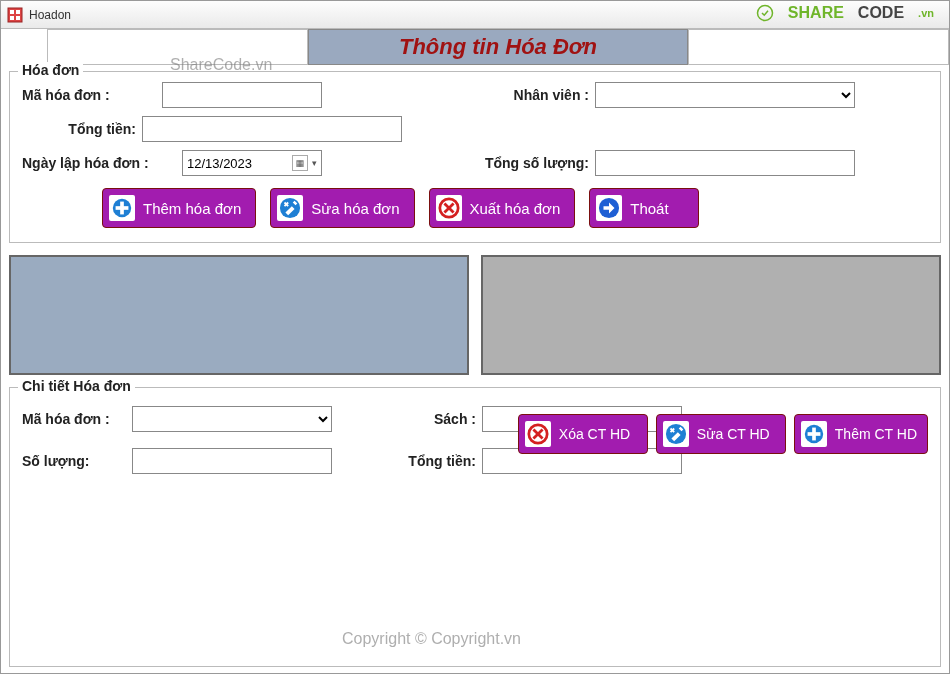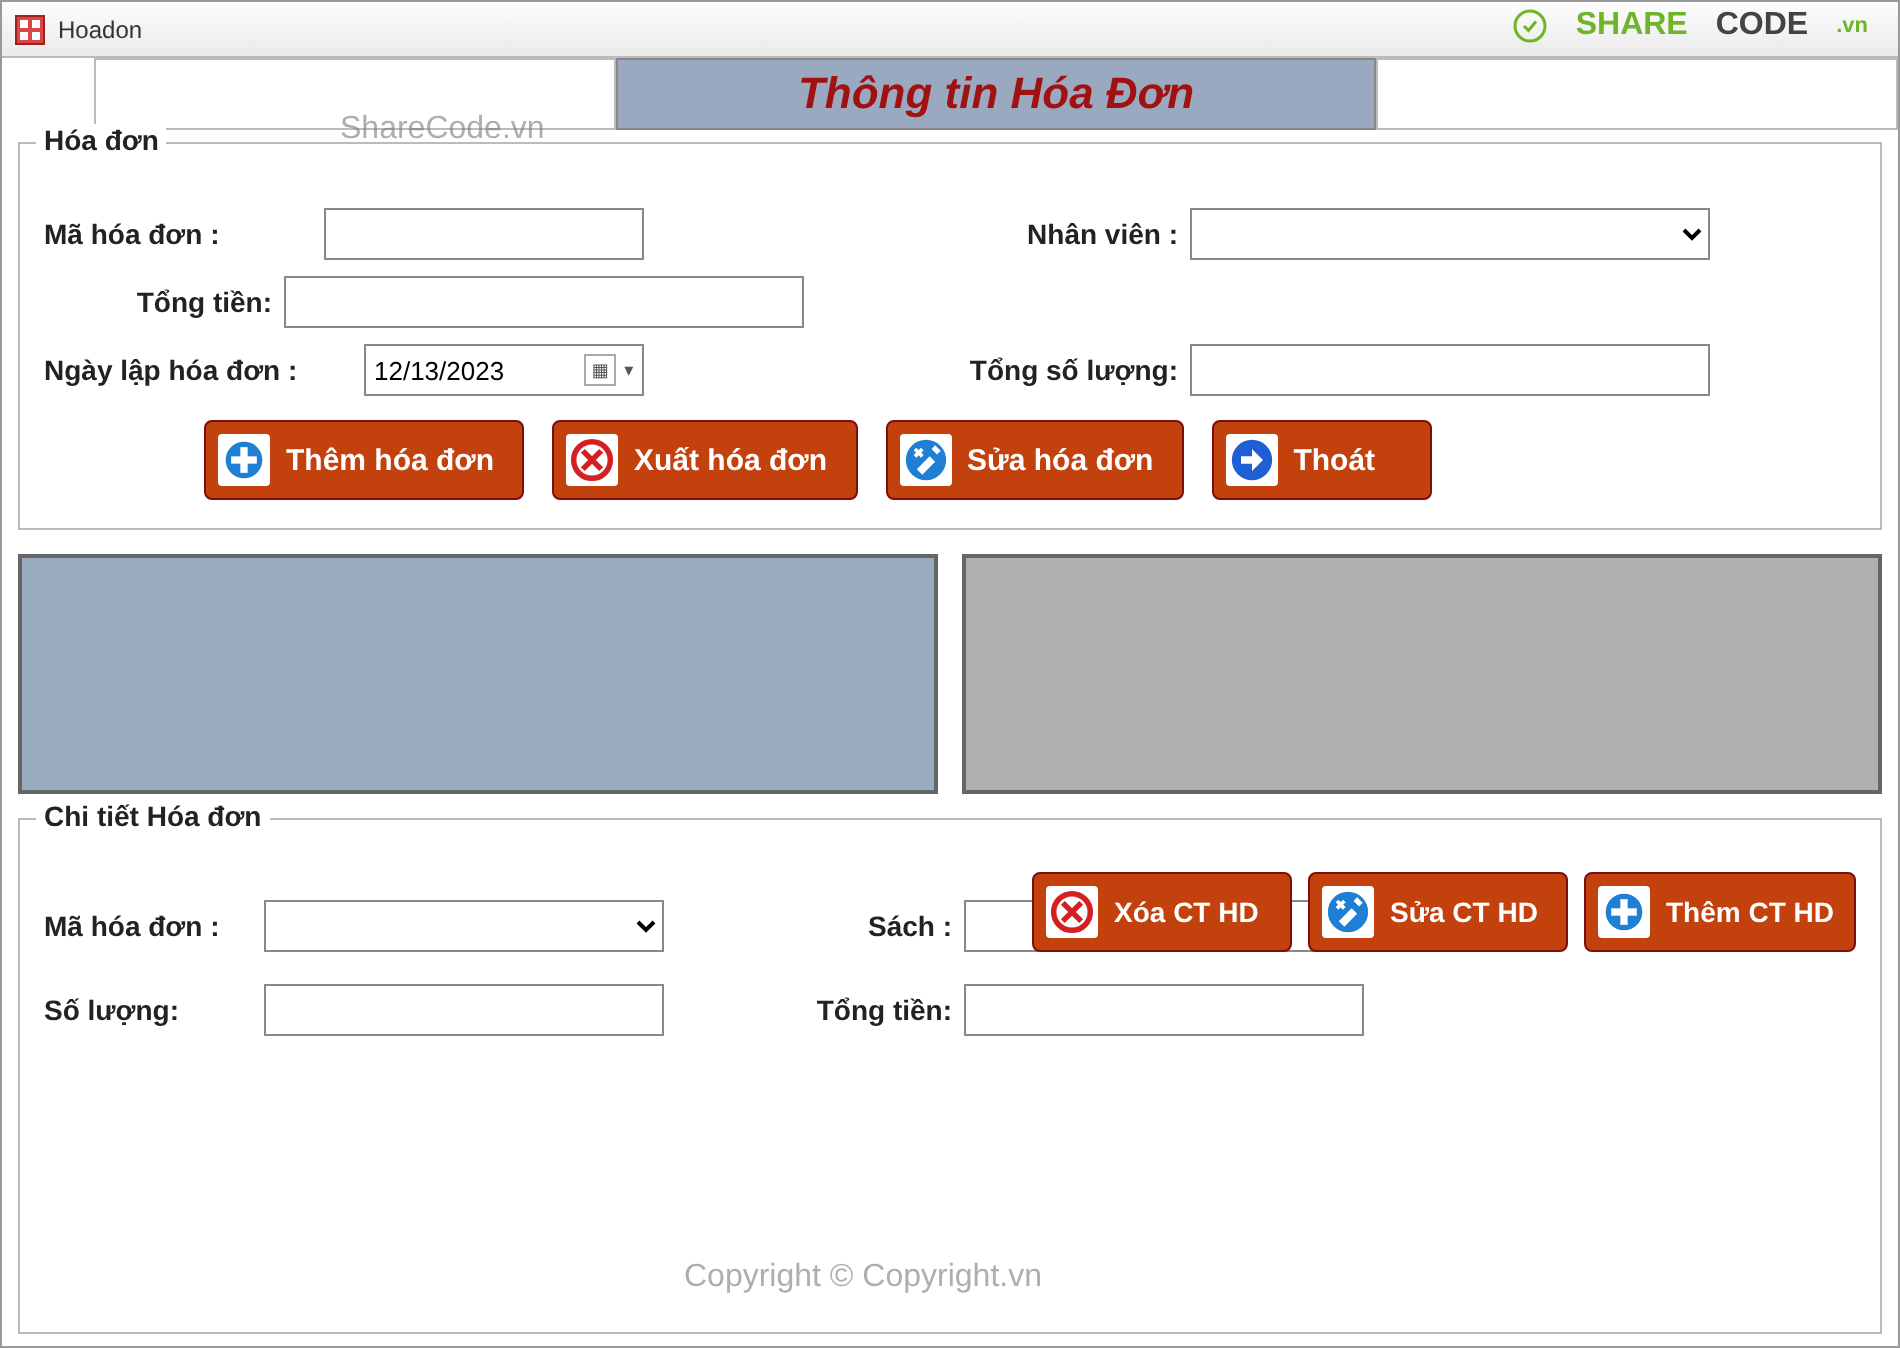--- a/index.html
+++ b/index.html
@@ -9,35 +9,35 @@
 
 .titlebar { height: 28px; background: linear-gradient(#fdfdfd,#eaeaea); border-bottom: 1px solid #bbb; display: flex; align-items: center; padding: 0 6px; position: relative; }
 .titlebar .app-icon { width: 16px; height: 16px; margin-right: 6px; }
 .titlebar .title { font-size: 12px; color: #333; }
 
 .header-banner { display: flex; height: 36px; padding-left: 46px; }
 .header-banner .side { flex: 1; background: #fff; border: 1px solid #bbb; }
 .header-banner .center { flex: 0 0 380px; background: #9aa9bf; border: 1px solid #888; display: flex; align-items: center; justify-content: center; }
 .header-banner .center span { font-size: 22px; font-weight: bold; color: #a01212; font-style: italic; }
 
-.groupbox { border: 1px solid #bbb; margin: 6px 8px; padding: 24px 12px 14px 12px; position: relative; }
+.groupbox { border: 1px solid #bbb; margin: 6px 8px; padding: 2px 12px 14px 12px; position: relative; }
 .groupbox-title { position: absolute; top: -10px; left: 8px; background: #fff; padding: 0 4px; font-size: 14px; font-weight: bold; color: #222; }
 
 .form-row { display: flex; margin: 8px 0; }
 .form-col { flex: 1; display: flex; align-items: center; }
 .form-label { width: 140px; font-size: 14px; font-weight: bold; color: #222; text-align: left; padding-right: 6px; }
 .form-label.right { text-align: right; width: 120px; }
 .text-input { height: 26px; border: 1px solid #888; padding: 2px 4px; font-size: 13px; background: #fff; }
 .combo { height: 26px; border: 1px solid #888; padding: 2px 4px; font-size: 13px; background: #fff; }
 .date-input { display: inline-flex; align-items: center; height: 26px; border: 1px solid #888; background: #fff; padding: 0 4px; font-size: 13px; }
 .date-input .cal-icon { margin-left: 40px; width: 16px; height: 16px; display: inline-flex; align-items: center; justify-content: center; font-size: 9px; color: #555; border: 1px solid #aaa; }
 .date-input .dd { margin-left: 4px; font-size: 9px; color: #555; }
 
 .btn-row { display: flex; gap: 14px; justify-content: flex-start; margin-top: 12px; padding-left: 80px; }
-.red-btn { background: #c2410c; border: 1px solid #7a0f0f; border-radius: 4px; color: #fff; font-size: 15px; font-weight: bold; padding: 6px 14px 6px 6px; display: inline-flex; align-items: center; gap: 8px; cursor: pointer; min-width: 140px; text-align: center; }
+.red-btn { background: #a21caf; border: 1px solid #7a0f0f; border-radius: 4px; color: #fff; font-size: 15px; font-weight: normal; padding: 6px 14px 6px 6px; display: inline-flex; align-items: center; gap: 8px; cursor: pointer; min-width: 140px; text-align: center; }
 .red-btn.small { min-width: 130px; padding: 6px 10px 6px 6px; font-size: 14px; }
 .icon-box { width: 26px; height: 26px; background: #fff; border-radius: 2px; display: inline-flex; align-items: center; justify-content: center; }
 .icon-box svg { width: 22px; height: 22px; }
 
 .grids-row { display: flex; gap: 12px; margin: 6px 8px; height: 120px; }
 .grid-panel { flex: 1; border: 2px solid #666; background: #b0b0b0; }
 .grid-panel.blue { background: #9aabc0; }
 
 .detail-btns { position: absolute; right: 12px; top: 26px; display: flex; flex-direction: row; gap: 8px; }
 .detail-form { display: flex; flex-direction: column; gap: 16px; padding-top: 16px; width: 720px; }
@@ -117,36 +117,36 @@
               <circle cx="12" cy="12" r="10" fill="#1e7fd4"></circle>
               <rect x="10" y="5" width="4" height="14" fill="#fff"></rect>
               <rect x="5" y="10" width="14" height="4" fill="#fff"></rect>
             </svg>
         </span>
         <span>Thêm hóa đơn</span>
       </button>
       <button class="red-btn">
         <span class="icon-box">
           <svg viewBox="0 0 24 24">
+              <circle cx="12" cy="12" r="11" fill="#1e7fd4"></circle>
+              <path d="M7 17 L14 10 L17 13 L10 20 Z M15 6 L18 9 L20 7 L17 4 Z" fill="#fff"></path>
+              <path d="M6 6 L10 10 M10 6 L6 10" stroke="#fff" stroke-width="2"></path>
+            </svg>
+        </span>
+        <span>Sửa hóa đơn</span>
+      </button>
+      <button class="red-btn">
+        <span class="icon-box">
+          <svg viewBox="0 0 24 24">
               <circle cx="12" cy="12" r="10" fill="none" stroke="#d42020" stroke-width="3"></circle>
               <line x1="7" y1="7" x2="17" y2="17" stroke="#d42020" stroke-width="3"></line>
               <line x1="17" y1="7" x2="7" y2="17" stroke="#d42020" stroke-width="3"></line>
             </svg>
         </span>
         <span>Xuất hóa đơn</span>
-      </button>
-      <button class="red-btn">
-        <span class="icon-box">
-          <svg viewBox="0 0 24 24">
-              <circle cx="12" cy="12" r="11" fill="#1e7fd4"></circle>
-              <path d="M7 17 L14 10 L17 13 L10 20 Z M15 6 L18 9 L20 7 L17 4 Z" fill="#fff"></path>
-              <path d="M6 6 L10 10 M10 6 L6 10" stroke="#fff" stroke-width="2"></path>
-            </svg>
-        </span>
-        <span>Sửa hóa đơn</span>
       </button>
       <button class="red-btn" style="min-width:110px">
         <span class="icon-box">
           <svg viewBox="0 0 24 24">
               <circle cx="12" cy="12" r="11" fill="#1e5fd4"></circle>
               <path d="M12 6 L18 12 L12 18 L12 14 L6 14 L6 10 L12 10 Z" fill="#fff"></path>
             </svg>
         </span>
         <span>Thoát</span>
       </button>

